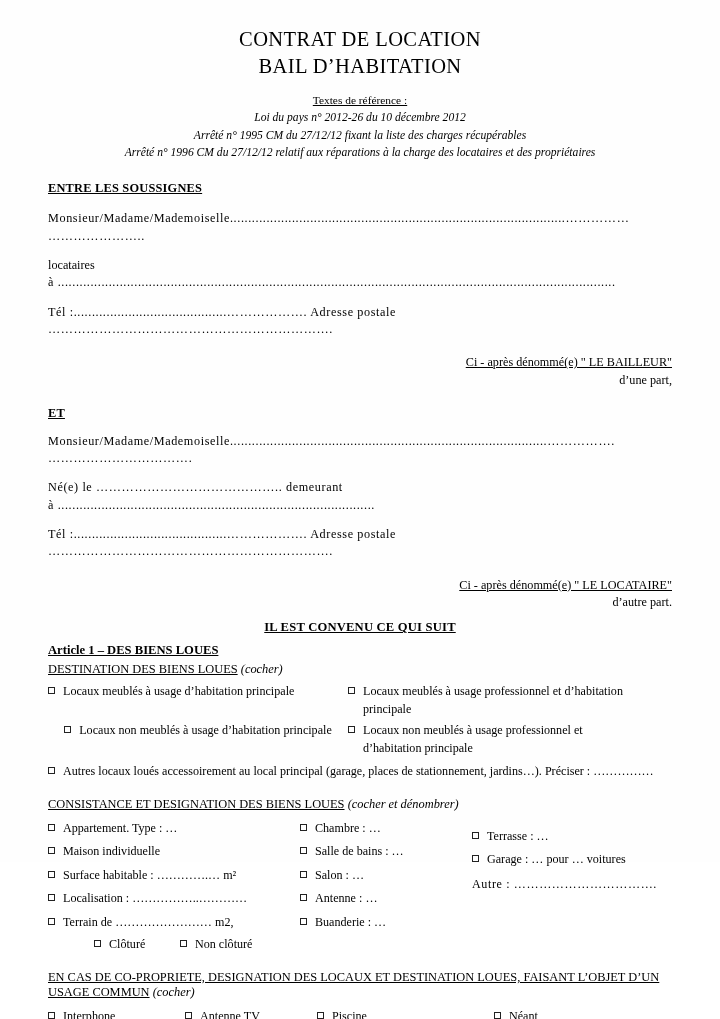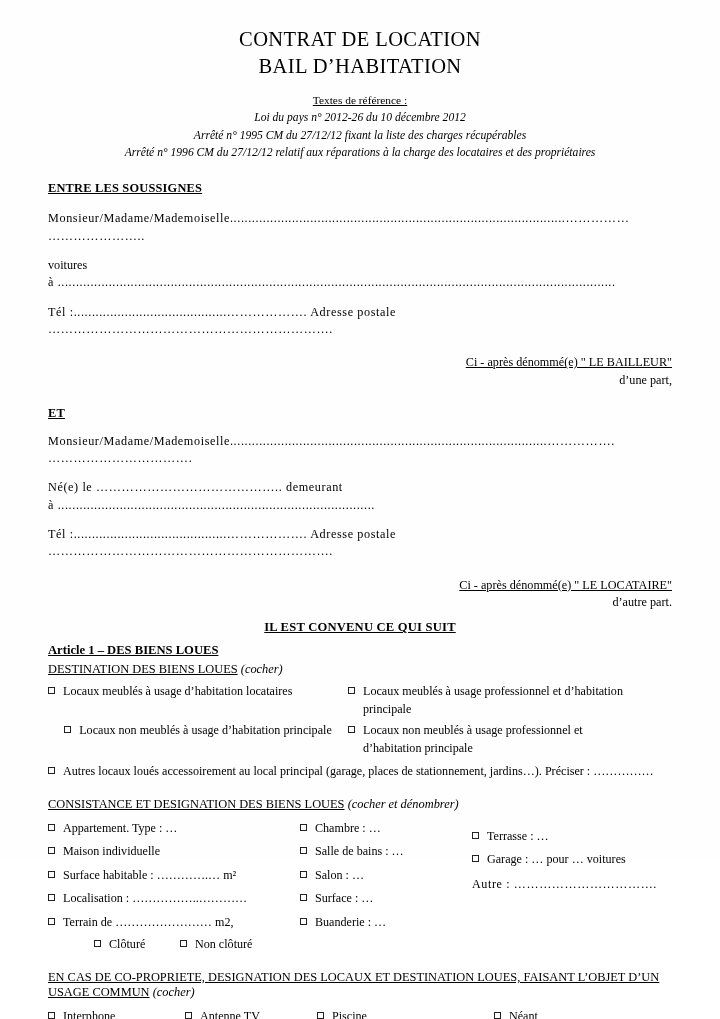--- a/index.html
+++ b/index.html
@@ -149,21 +149,21 @@
       <div>Loi du pays n° 2012-26 du 10 décembre 2012</div>
       <div>Arrêté n° 1995 CM du 27/12/12 fixant la liste des charges récupérables</div>
       <div>Arrêté n° 1996 CM du 27/12/12 relatif aux réparations à la charge des locataires et des propriétaires</div>
     </div>
 
     <div class="sec-head mt20">ENTRE LES SOUSSIGNES</div>
 
     <div class="body-line mt14 dots">Monsieur/Madame/Mademoiselle............................................................................................……………</div>
     <div class="body-line dots">…………………..</div>
 
-    <div class="body-line mt12">voitures</div>
+    <div class="body-line mt12">locataires</div>
     <div class="body-line dots">à .........................................................................................................................................................</div>
 
     <div class="body-line mt12 dots">Tél :..........................................………………. Adresse postale</div>
     <div class="body-line dots">………………………………………………………….</div>
 
     <div class="right-note mt16">
       <div class="u">Ci - après dénommé(e) " LE BAILLEUR"</div>
       <div>d’une part,</div>
     </div>
 
@@ -187,21 +187,21 @@
 
     <div class="article-head mt8">Article 1 – DES BIENS LOUES</div>
 
     <div class="sub-head mt4">
       <span class="u-part">DESTINATION DES BIENS LOUES</span><span class="it"> </span><span class="it">(cocher)</span>
     </div>
 
     <div class="opt-row mt6">
       <div class="opt-cell" style="width:300px;">
         <span class="cb"></span>
-        <span>Locaux meublés à usage d’habitation locataires</span>
+        <span>Locaux meublés à usage d’habitation principale</span>
       </div>
       <div class="opt-cell" style="width:324px;">
         <span class="cb"></span>
         <span>Locaux meublés à usage professionnel et d’habitation principale</span>
       </div>
     </div>
 
     <div class="opt-row mt4">
       <div class="opt-cell" style="width:300px;justify-content:center;">
         <span class="cb"></span>
@@ -267,21 +267,21 @@
         <div class="opt-cell mt6">
           <span class="cb"></span>
           <span>Salle de bains : …</span>
         </div>
         <div class="opt-cell mt6">
           <span class="cb"></span>
           <span>Salon : …</span>
         </div>
         <div class="opt-cell mt6">
           <span class="cb"></span>
-          <span>Surface : …</span>
+          <span>Antenne : …</span>
         </div>
         <div class="opt-cell mt6">
           <span class="cb"></span>
           <span>Buanderie : …</span>
         </div>
       </div>
 
       <div style="width:200px;margin-top:8px;">
         <div class="opt-cell mt2">
           <span class="cb"></span>

